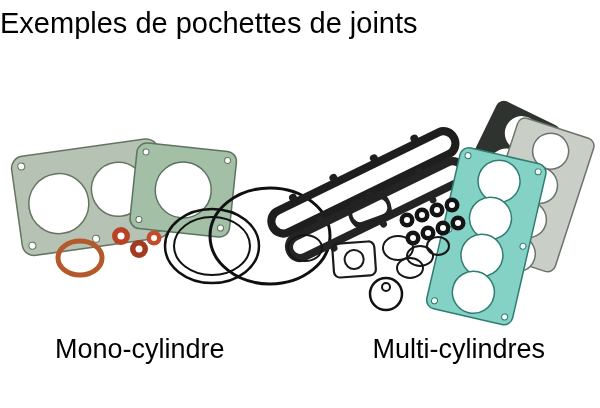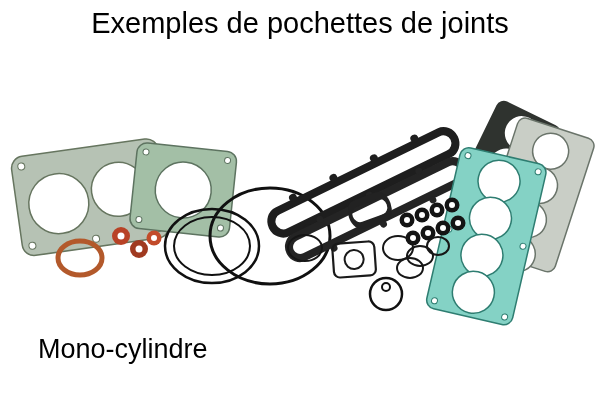--- a/index.html
+++ b/index.html
@@ -2,28 +2,28 @@
 <html><head>
 <meta charset="utf-8">
 <style>
   html,body{margin:0;padding:0;}
   body{
     width:600px;height:408px;background:#ffffff;overflow:hidden;
     font-family:"Liberation Sans", sans-serif;color:#000;
   }
   .page{width:600px;height:408px;position:relative;}
   h1.title{
-    margin:6px 0 0 0;text-align:center;font-weight:400;
+    margin:6px 0 0 0;font-weight:400;
     font-size:29px;line-height:1.22;color:#000;
   }
   .photo{position:absolute;left:0;top:90px;width:600px;height:238px;}
   .captions{
     position:absolute;left:0;top:328px;width:600px;
     display:flex;justify-content:space-between;
-    padding:0 38px;box-sizing:border-box;
+    padding:0 55px;box-sizing:border-box;
     font-size:27px;color:#000;
   }
 </style>
 </head>
 <body>
 
 <div class="page">
 
   <h1 class="title">
     <span>Exemples de pochettes de joints</span><br>
@@ -160,15 +160,16 @@
         <ellipse cx="420" cy="160" rx="13" ry="10" fill="none" stroke="#161616" stroke-width="2"></ellipse>
         <ellipse cx="438" cy="150" rx="11" ry="9" fill="none" stroke="#161616" stroke-width="2"></ellipse>
         <ellipse cx="410" cy="172" rx="13" ry="10" fill="none" stroke="#161616" stroke-width="2"></ellipse>
       </g>
 
     </svg>
   </div>
 
   <div class="captions">
     <span>Mono-cylindre</span>
+    <span>Multi-cylindres</span>
   </div>
 
 </div>
 
 </body></html>

